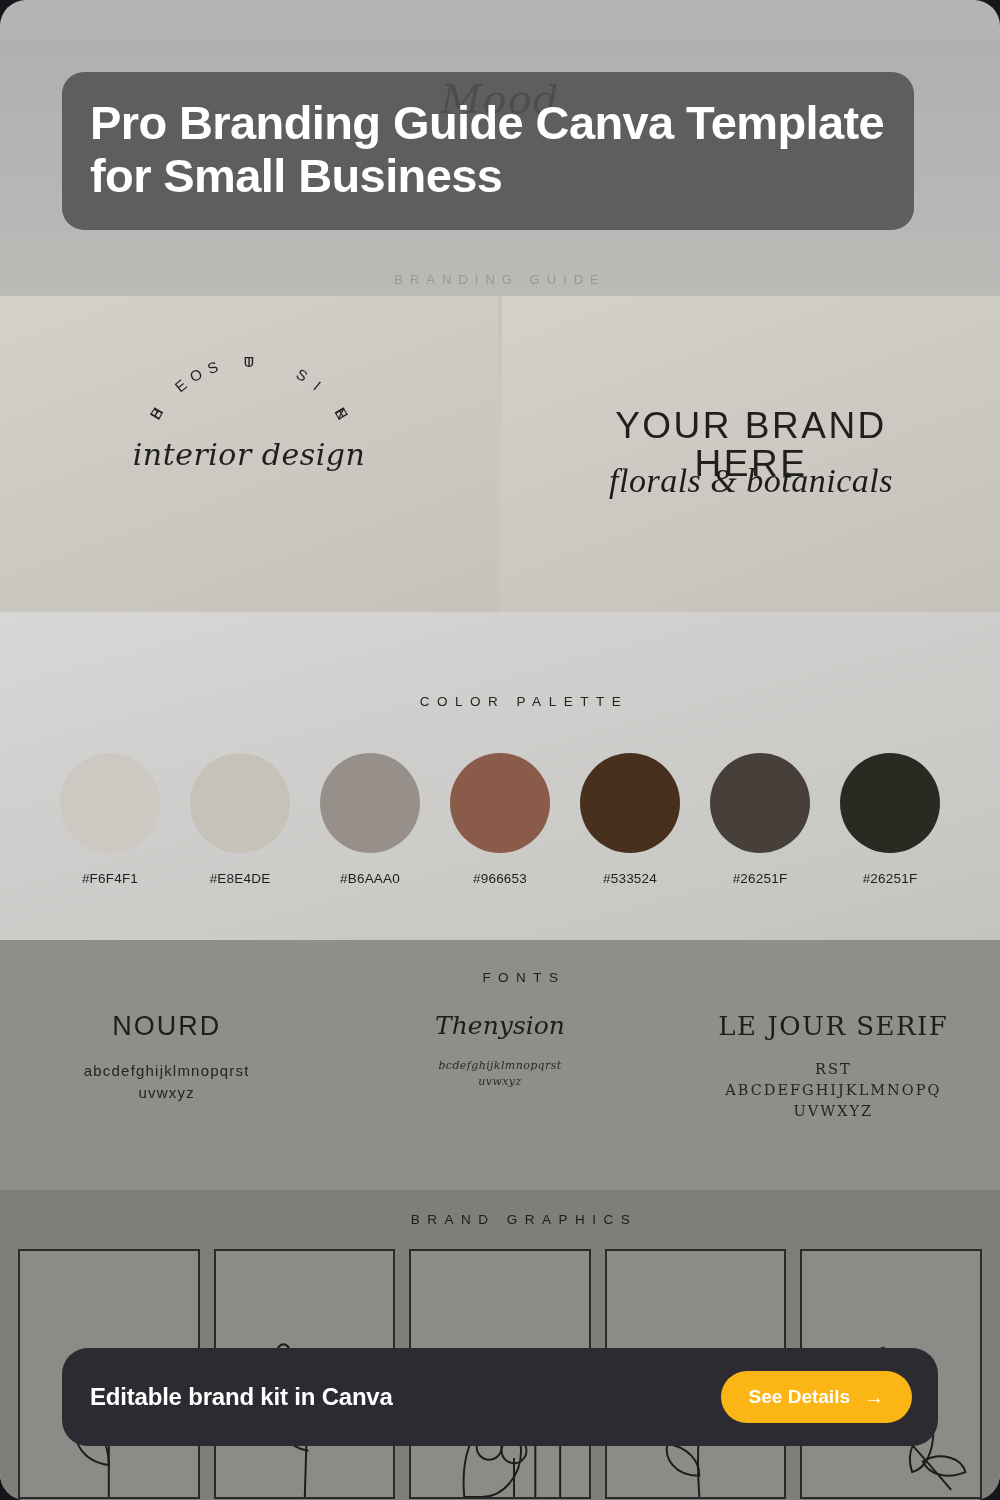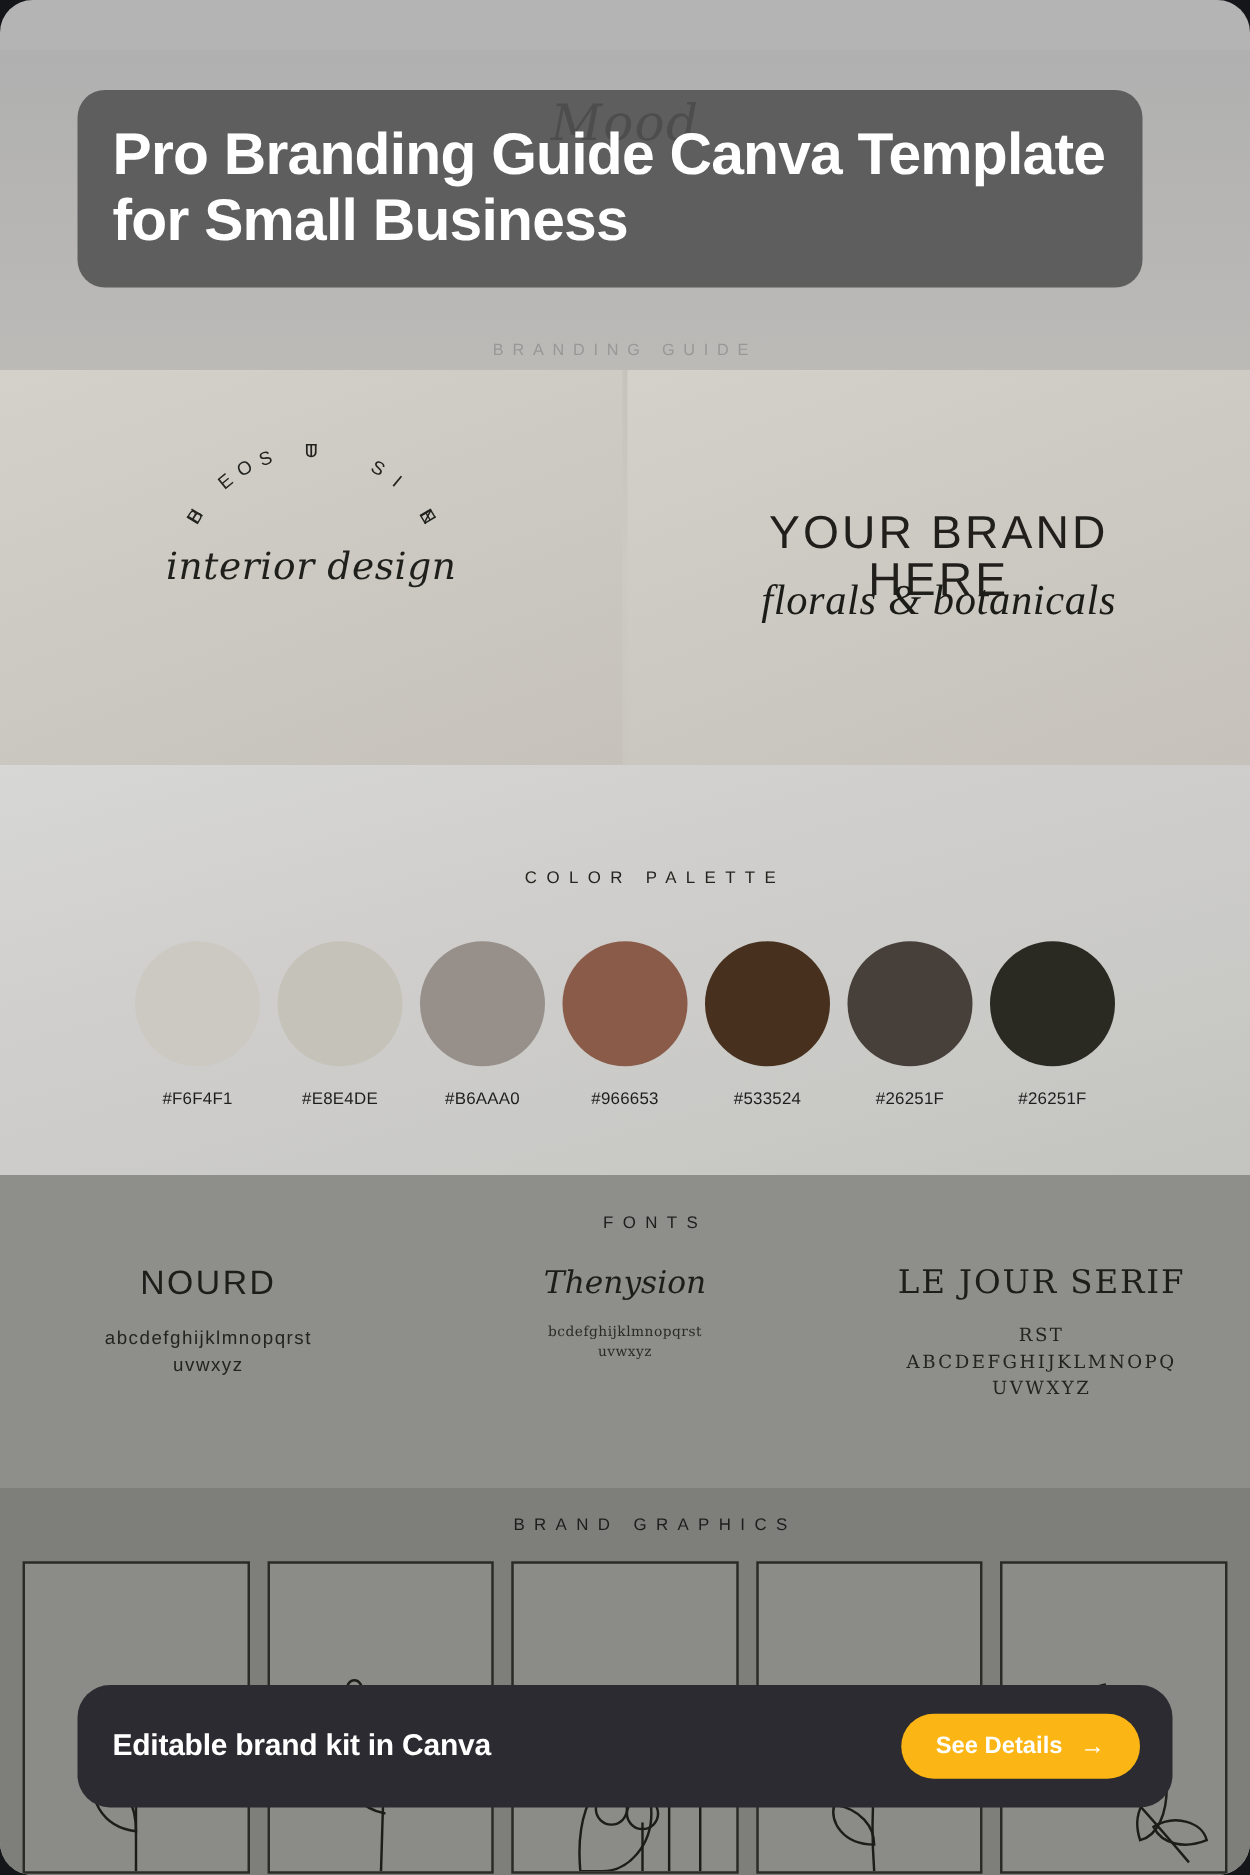--- a/index.html
+++ b/index.html
@@ -76,39 +76,39 @@
   #sec-graphics { top:1190px; height:310px; background:#7e7e7b; }
 
   .sec-title {
     text-align:center; font-size:13.5px; letter-spacing:7.5px;
     color:#25251f; font-weight:400; font-family:"Liberation Sans", sans-serif;padding-left:48px;
   }
   #sec-palette .sec-title { padding-top:82px; }
   #sec-fonts .sec-title { padding-top:30px; color:#1e1e1c; }
   #sec-graphics .sec-title { padding-top:22px; color:#1d1d1b; }
 
-  .swatch-row { display:flex; justify-content:center; gap:14px; margin-top:44px; }
+  .swatch-row { display:flex; justify-content:center; gap:30px; margin-top:44px; }
   .swatch { width:100px; }
   .dot { width:100px; height:100px; border-radius:50%; }
   .hex { text-align:center; font-size:13.5px; color:#1e1e1c;
     margin-top:18px; letter-spacing:.2px; font-weight:400; }
 
   
   .font-row { display:flex; margin-top:26px; }
   .font-col { flex:1; text-align:center; padding:0 10px; }
   .fname-sans { font-size:27px; letter-spacing:2px; color:#1d1d1a;
     font-family:"Liberation Sans", sans-serif; }
   .fname-script { font-family:"DejaVu Serif", serif; font-style:italic;
     font-size:25px; color:#1c1c19; }
   .fname-serif { font-family:"DejaVu Serif", serif; font-size:26px;
     letter-spacing:1.5px; color:#1d1d1a; }
   .spec { margin-top:18px; color:#24241f; line-height:1.45; }
   .spec-sans { font-size:15px; letter-spacing:1.2px;
     font-family:"Liberation Sans", sans-serif; }
-  .spec-script { font-family:"DejaVu Serif", serif; 
+  .spec-script { font-family:"DejaVu Serif", serif; font-style:italic;
     font-size:11px; letter-spacing:.4px; color:#2a2a25; }
   .spec-serif { font-family:"DejaVu Serif", serif; font-size:14.5px;
     letter-spacing:2px; }
 
   
   .frames { display:flex; gap:14px; padding:22px 18px 0; }
   .frame { flex:1; height:250px; background:rgba(168,168,163,.30);
     border:2.5px solid #2a2a26; position:relative; overflow:hidden; }
   .frame svg { position:absolute; bottom:0; left:0; width:100%; height:100%; }
 

